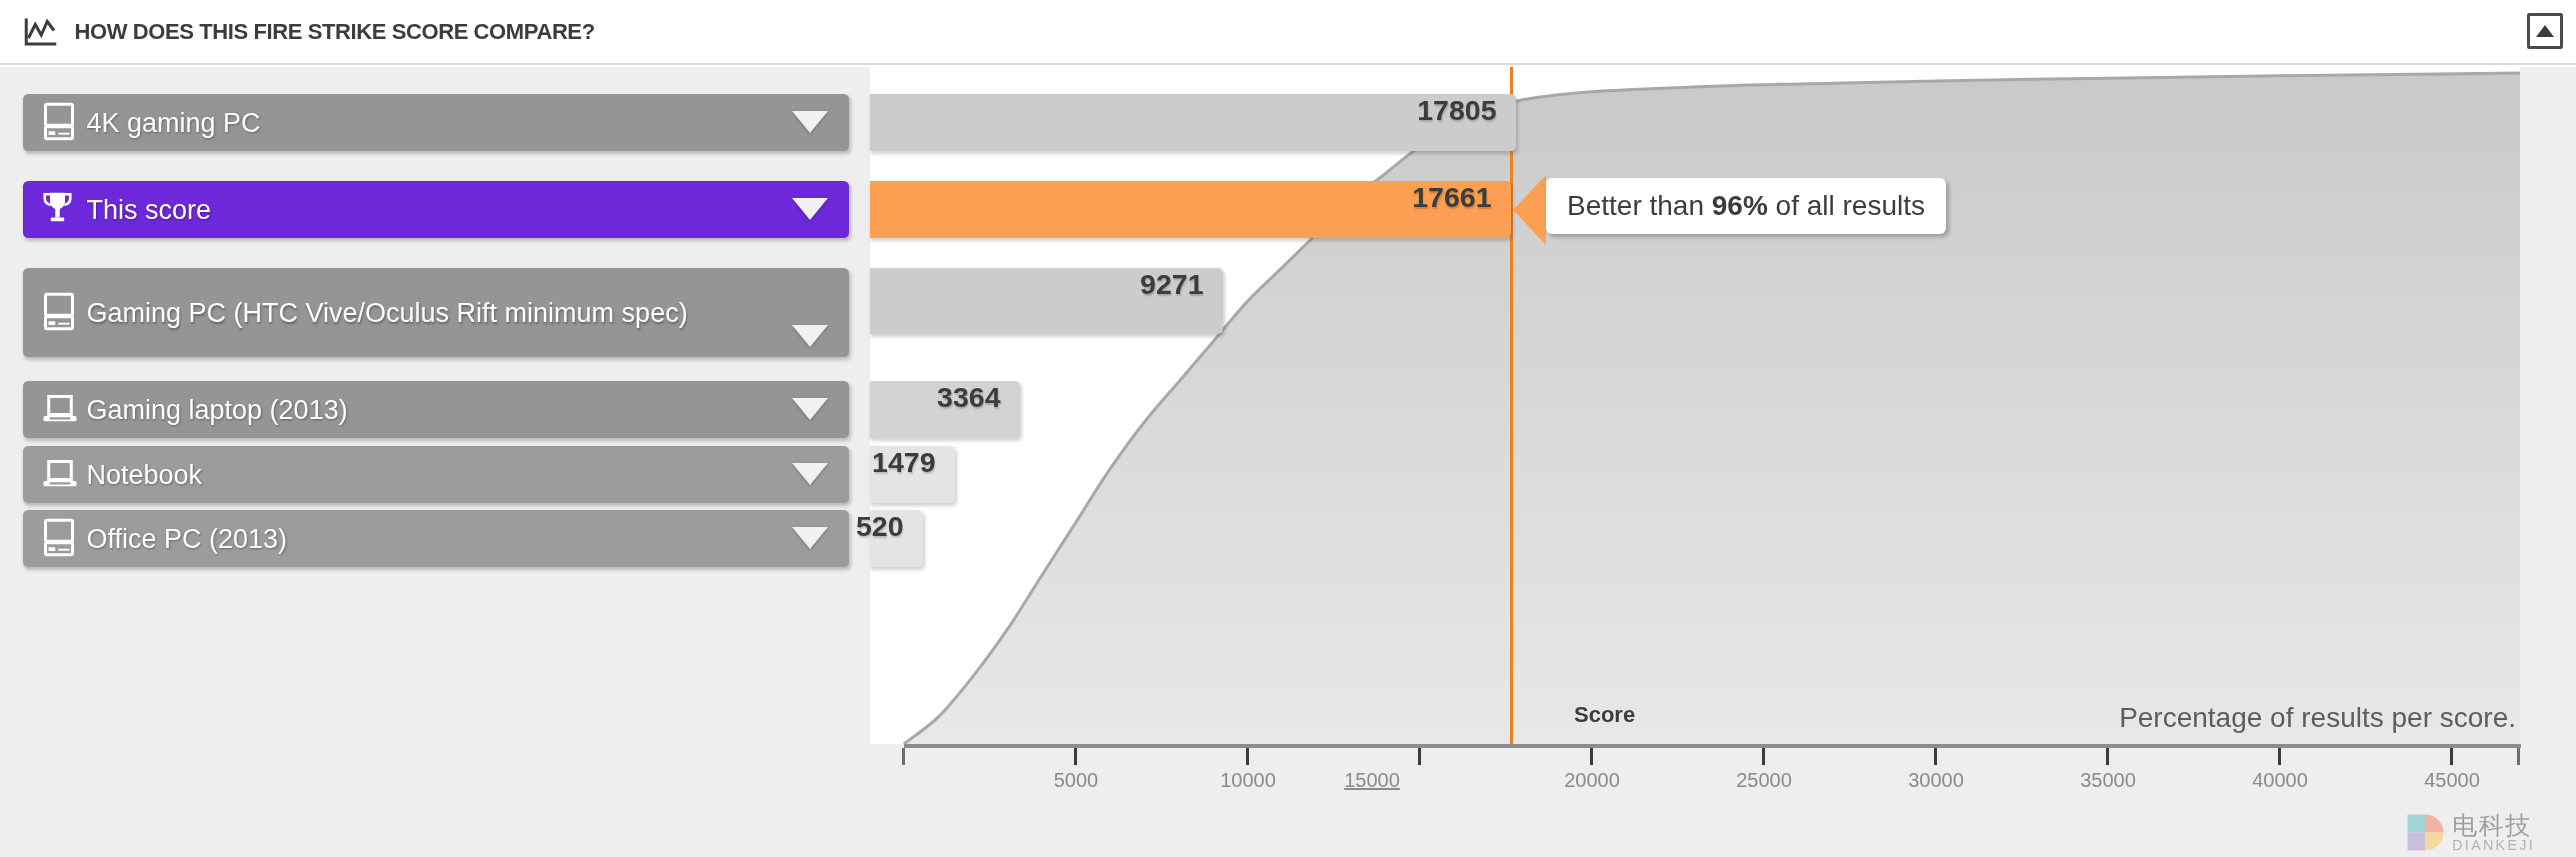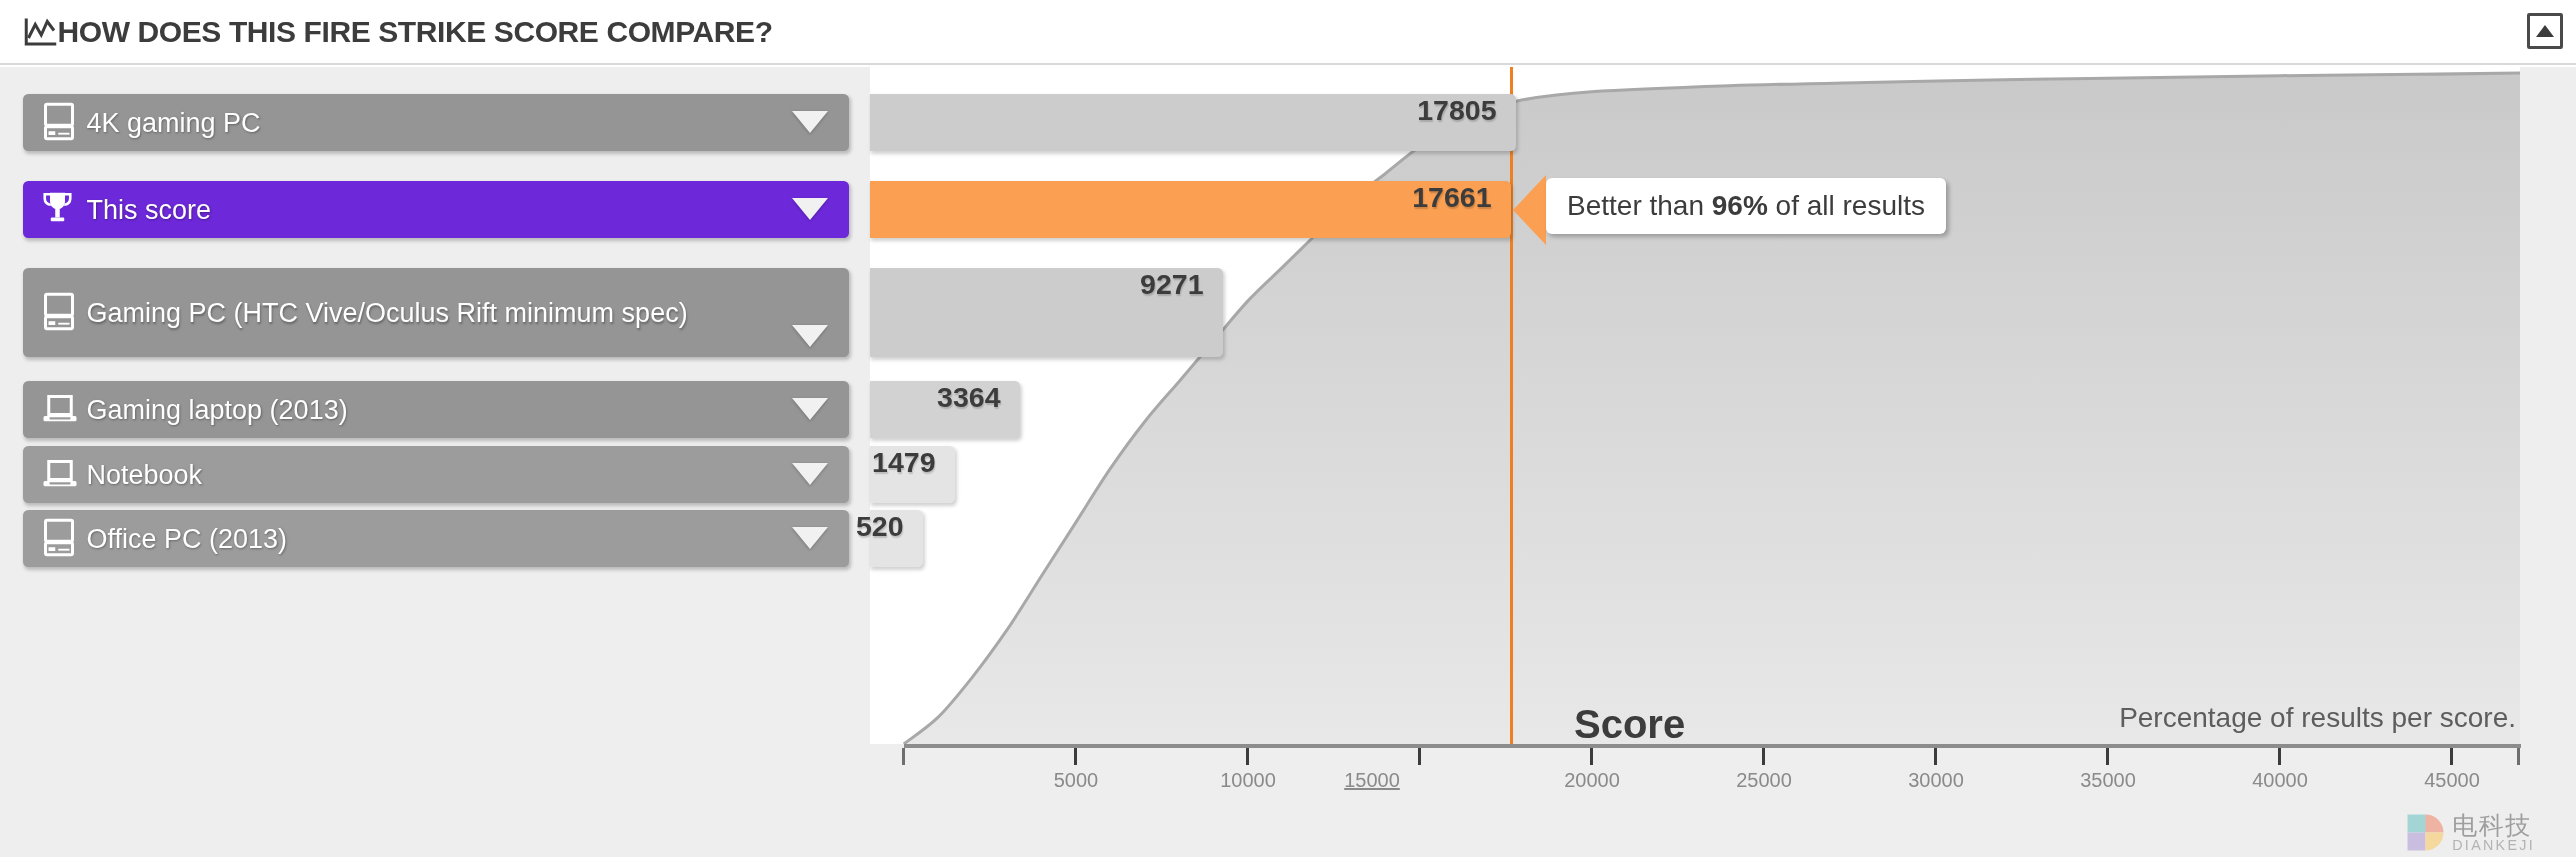--- a/index.html
+++ b/index.html
@@ -14,22 +14,22 @@
   #root { position: relative; width: 2576px; height: 857px; background: #ffffff; }
 
   
   .header {
     position: absolute; left: 0; top: 0; width: 2576px; height: 65px;
     background: #ffffff; border-bottom: 2.3px solid #d9d9d9;
     display: flex; align-items: center;
   }
   .header-icon { margin-left: 22.5px; width: 35px; height: 30px; display:block; }
   .header-title {
-    margin-left: 0;
-    font-size: 30px; font-weight: bold; color: #3c3c3c;
+    margin-left: 17px;
+    font-size: 22px; font-weight: bold; color: #3c3c3c;
     letter-spacing: -0.4px; white-space: nowrap;
     font-family: "Liberation Sans", sans-serif;
   }
   .collapse-btn {
     position: absolute; right: 13.5px; top: 12.8px;
     width: 36px; height: 36px;
     border: 3px solid #4a4a4a; background: #ffffff;
     border-radius: 2.3px;
     display: flex; align-items: center; justify-content: center;
     cursor: pointer;
@@ -149,21 +149,21 @@
   .axis-tick.edge { background: #6e6e6e; }
   .axis-label {
     position: absolute; top: 702px;
     font-size: 20px; color: #8a8a8a; transform: translateX(-50%);
     white-space: nowrap;
     font-family: "Liberation Sans", sans-serif;
   }
 
   .axis-caption-score {
     position: absolute; left: 1574px; top: 635px;
-    font-size: 40px; font-weight: bold; color: #3c3c3c;
+    font-size: 22px; font-weight: bold; color: #3c3c3c;
     font-family: "Liberation Sans", sans-serif;
   }
   .axis-caption-pct {
     position: absolute; right: 60px; top: 635px;
     font-size: 28px; color: #5d5d5d; white-space: nowrap;
     font-family: "Liberation Sans", sans-serif;
   }
 
   
   .watermark {
@@ -230,21 +230,21 @@
           <span class="row-icon"><svg width="33" height="38" viewBox="0 0 44 50">
       <path d="M12 4 h20 v12 a10 10 0 0 1 -20 0 z" fill="#fff"></path>
       <path d="M12 6 h-7 v6 a8 8 0 0 0 8 8" stroke="#fff" stroke-width="3.5" fill="none"></path>
       <path d="M32 6 h7 v6 a8 8 0 0 1 -8 8" stroke="#fff" stroke-width="3.5" fill="none"></path>
       <rect x="19" y="25" width="6" height="12" fill="#fff"></rect>
       <rect x="13" y="37" width="18" height="5" rx="1.5" fill="#fff"></rect>
     </svg></span>
           <span class="row-name">This score</span>
           <span class="row-caret mid"></span>
         </div>
-        <div class="score-bar grayfill" style="left: 870px; top: 201px; height: 89px; width: 353px;">
+        <div class="score-bar grayfill" style="left: 870px; top: 201px; height: 66px; width: 353px;">
           <span class="score-value">9271</span>
         </div>
         <div class="row-label gray" style="top: 201px; height: 89px; width: 826px;">
           <span class="row-icon"><svg width="36" height="39" viewBox="0 0 48 52">
     <rect x="6" y="3" width="36" height="28" rx="2" fill="none" stroke="#fff" stroke-width="4"></rect>
     <rect x="6" y="33" width="36" height="16" rx="2" fill="none" stroke="#fff" stroke-width="4"></rect>
     <rect x="10" y="39" width="9" height="5" fill="#fff"></rect>
     <rect x="23" y="41" width="15" height="2.5" fill="#fff"></rect>
   </svg></span>
           <span class="row-name tall">Gaming PC (HTC Vive/Oculus Rift minimum spec)</span>

